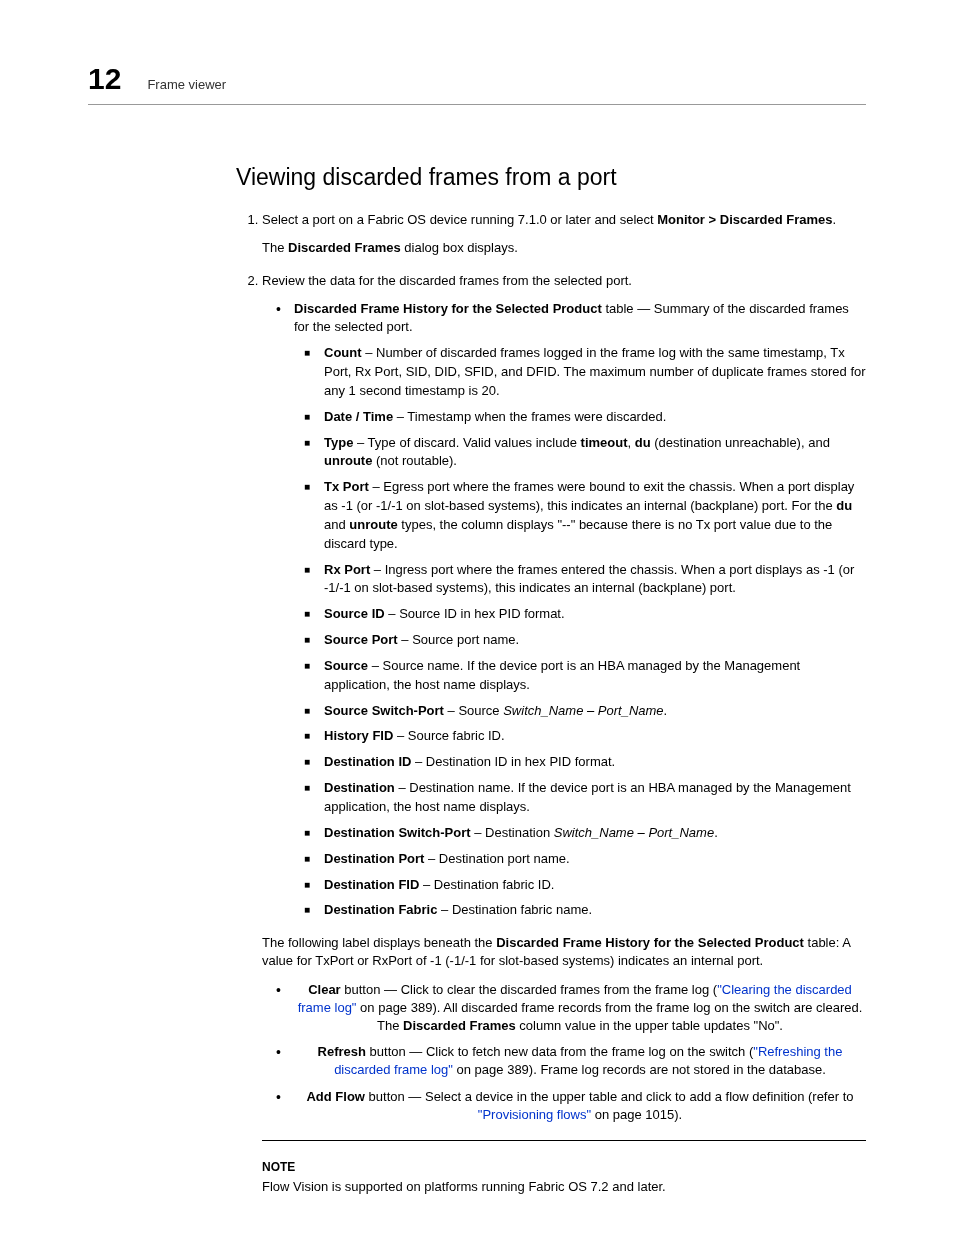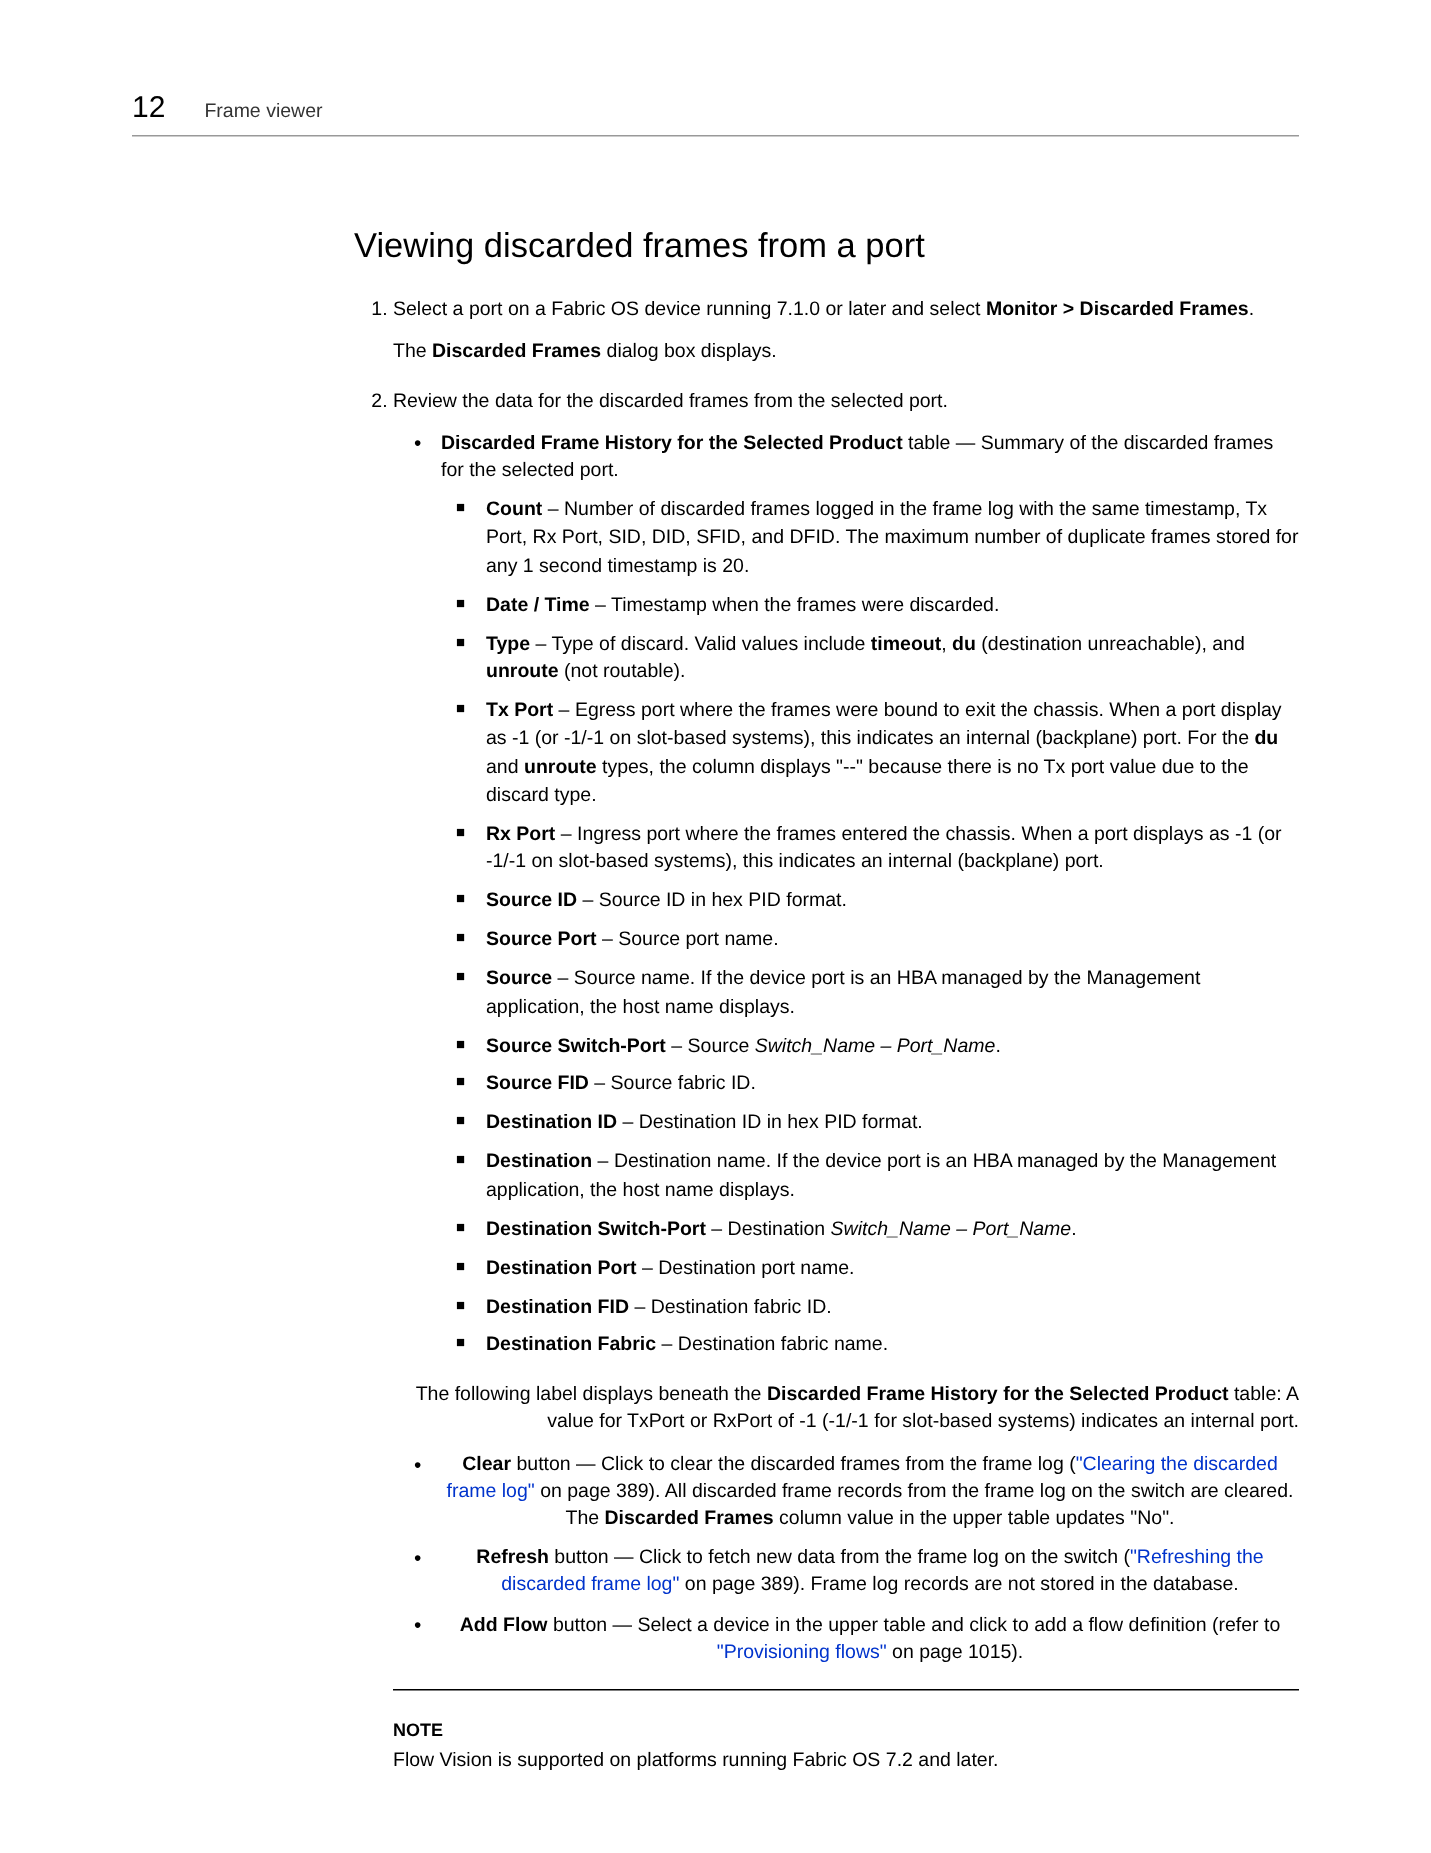--- a/index.html
+++ b/index.html
@@ -15,22 +15,22 @@
   }
   .header {
     display: flex;
     align-items: baseline;
     gap: 10px;
     border-bottom: 1px solid #999;
     padding-bottom: 4px;
     margin-bottom: 56px;
   }
   .page-number {
-    font-size: 20px;
-    font-weight: 400;
+    font-size: 30px;
+    font-weight: 700;
   }
   .header-title {
     font-size: 13px;
     color: #333;
     padding-left: 16px;
   }
   .content {
     margin-left: 148px;
   }
   h2 {
@@ -77,21 +77,20 @@
     content: "■";
     position: absolute;
     left: -20px;
     font-size: 10px;
     top: 2px;
   }
   strong { font-weight: bold; }
   em { font-style: italic; }
   .para {
     margin: 10px 0 10px 26px;
-    text-align: right;
   }
   .note-block {
     margin: 16px 0 0 26px;
   }
   .note-rule {
     border-top: 1.5px solid #000;
     margin-bottom: 2px;
   }
   .note-label {
     font-weight: bold;
@@ -128,21 +127,21 @@
           <ul class="squares">
             <li><strong>Count</strong><span> – Number of discarded frames logged in the frame log with the same timestamp, Tx Port, Rx Port, SID, DID, SFID, and DFID. The maximum number of duplicate frames stored for any 1 second timestamp is 20.</span></li>
             <li><strong>Date / Time</strong><span> – Timestamp when the frames were discarded.</span></li>
             <li><strong>Type</strong><span> – Type of discard. Valid values include </span><strong>timeout</strong><span>, </span><strong>du</strong><span> (destination unreachable), and </span><strong>unroute</strong><span> (not routable).</span></li>
             <li><strong>Tx Port</strong><span> – Egress port where the frames were bound to exit the chassis. When a port display as -1 (or -1/-1 on slot-based systems), this indicates an internal (backplane) port. For the </span><strong>du</strong><span> and </span><strong>unroute</strong><span> types, the column displays "--" because there is no Tx port value due to the discard type.</span></li>
             <li><strong>Rx Port</strong><span> – Ingress port where the frames entered the chassis. When a port displays as -1 (or -1/-1 on slot-based systems), this indicates an internal (backplane) port.</span></li>
             <li><strong>Source ID</strong><span> – Source ID in hex PID format.</span></li>
             <li><strong>Source Port</strong><span> – Source port name.</span></li>
             <li><strong>Source</strong><span> – Source name. If the device port is an HBA managed by the Management application, the host name displays.</span></li>
             <li><strong>Source Switch-Port</strong><span> – Source </span><em>Switch_Name – Port_Name</em><span>.</span></li>
-            <li><strong>Source FID</strong><span> – Source fabric ID.</span></li>
+            <li><strong>History FID</strong><span> – Source fabric ID.</span></li>
             <li><strong>Destination ID</strong><span> – Destination ID in hex PID format.</span></li>
             <li><strong>Destination</strong><span> – Destination name. If the device port is an HBA managed by the Management application, the host name displays.</span></li>
             <li><strong>Destination Switch-Port</strong><span> – Destination </span><em>Switch_Name – Port_Name</em><span>.</span></li>
             <li><strong>Destination Port</strong><span> – Destination port name.</span></li>
             <li><strong>Destination FID</strong><span> – Destination fabric ID.</span></li>
             <li><strong>Destination Fabric</strong><span> – Destination fabric name.</span></li>
           </ul>
         </li>
       </ul>
     </li>

